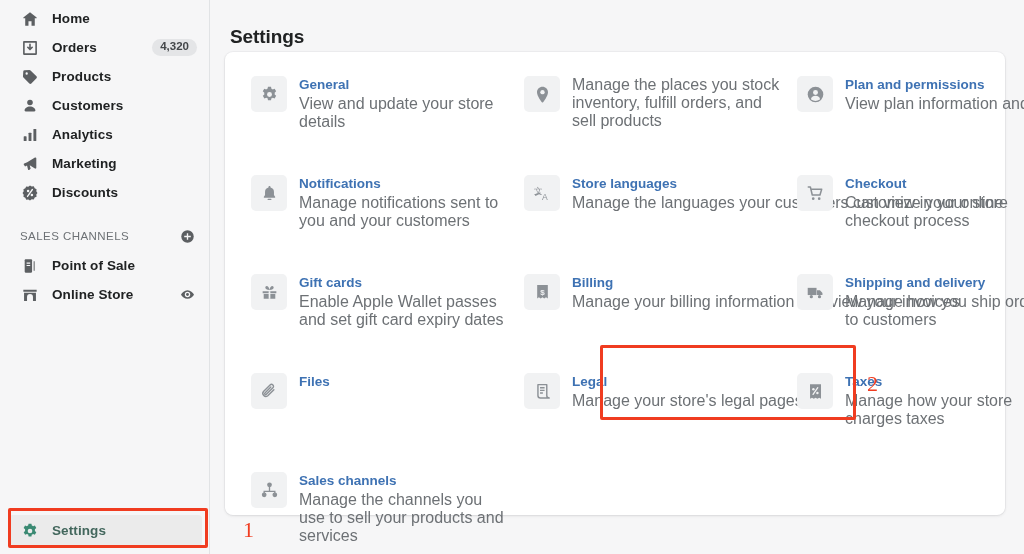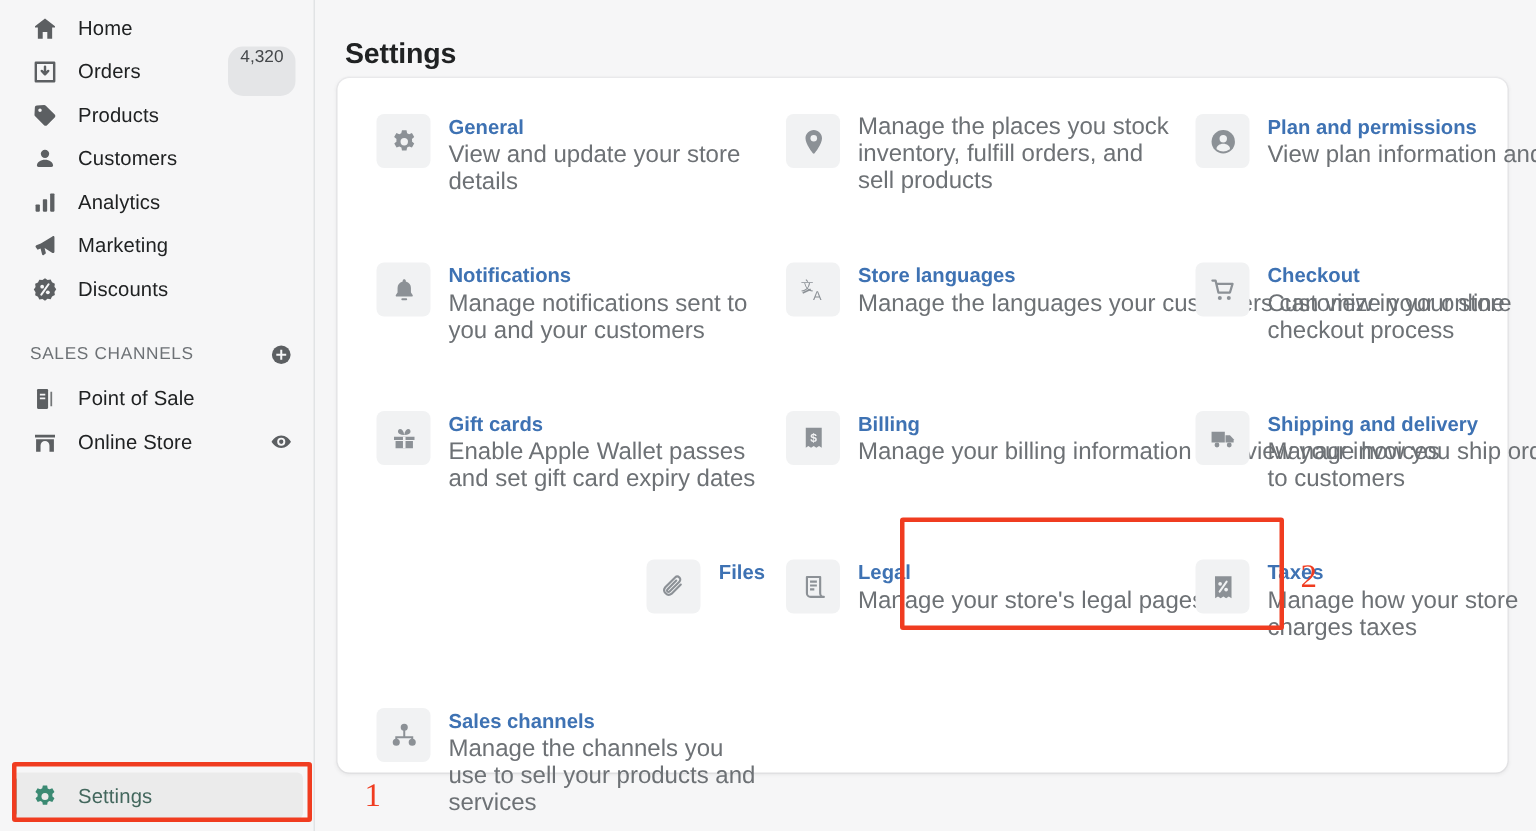--- a/index.html
+++ b/index.html
@@ -34,33 +34,33 @@
   .nav-ico {
     width: 20px; height: 20px;
     display: flex; align-items: center; justify-content: center;
     margin-right: 12px;
     flex: 0 0 20px;
   }
   .nav-ico svg { display: block; }
   .nav-label {
     font-size: 13.5px;
     color: #202223;
-    font-weight: 400;
+    font-weight: 700;
     letter-spacing: 0.1px;
     white-space: nowrap;
   }
   .nav-badge {
     margin-left: auto;
     margin-right: 4px;
     background: #e4e5e7;
     color: #44474a;
     font-size: 11.5px;
-    font-weight: 400;
+    font-weight: 700;
     border-radius: 10px;
-    padding: 2px 8px 19px 8px;
+    padding: 2px 8px 3px 8px;
     line-height: 1;
   }
   .nav-trailing {
     margin-left: auto; margin-right: 6px;
     width: 16px; height: 16px;
     display: flex; align-items: center; justify-content: center;
   }
 
   .section-head {
     display: flex; align-items: center;
@@ -133,21 +133,20 @@
     grid-template-columns: 273px 273px 273px;
     column-gap: 0px;
     row-gap: 0px;
     padding: 0 0 0 26px;
   }
   .cell {
     display: flex;
     align-items: flex-start;
     padding: 0 14px 0 0;
     height: 99px;
-    justify-content: flex-end;
   }
   .cell-icon {
     flex: 0 0 36px;
     width: 36px; height: 36px;
     background: #f1f2f3;
     border-radius: 5px;
     display: flex; align-items: center; justify-content: center;
     margin-right: 12px;
     margin-top: 2px;
   }

